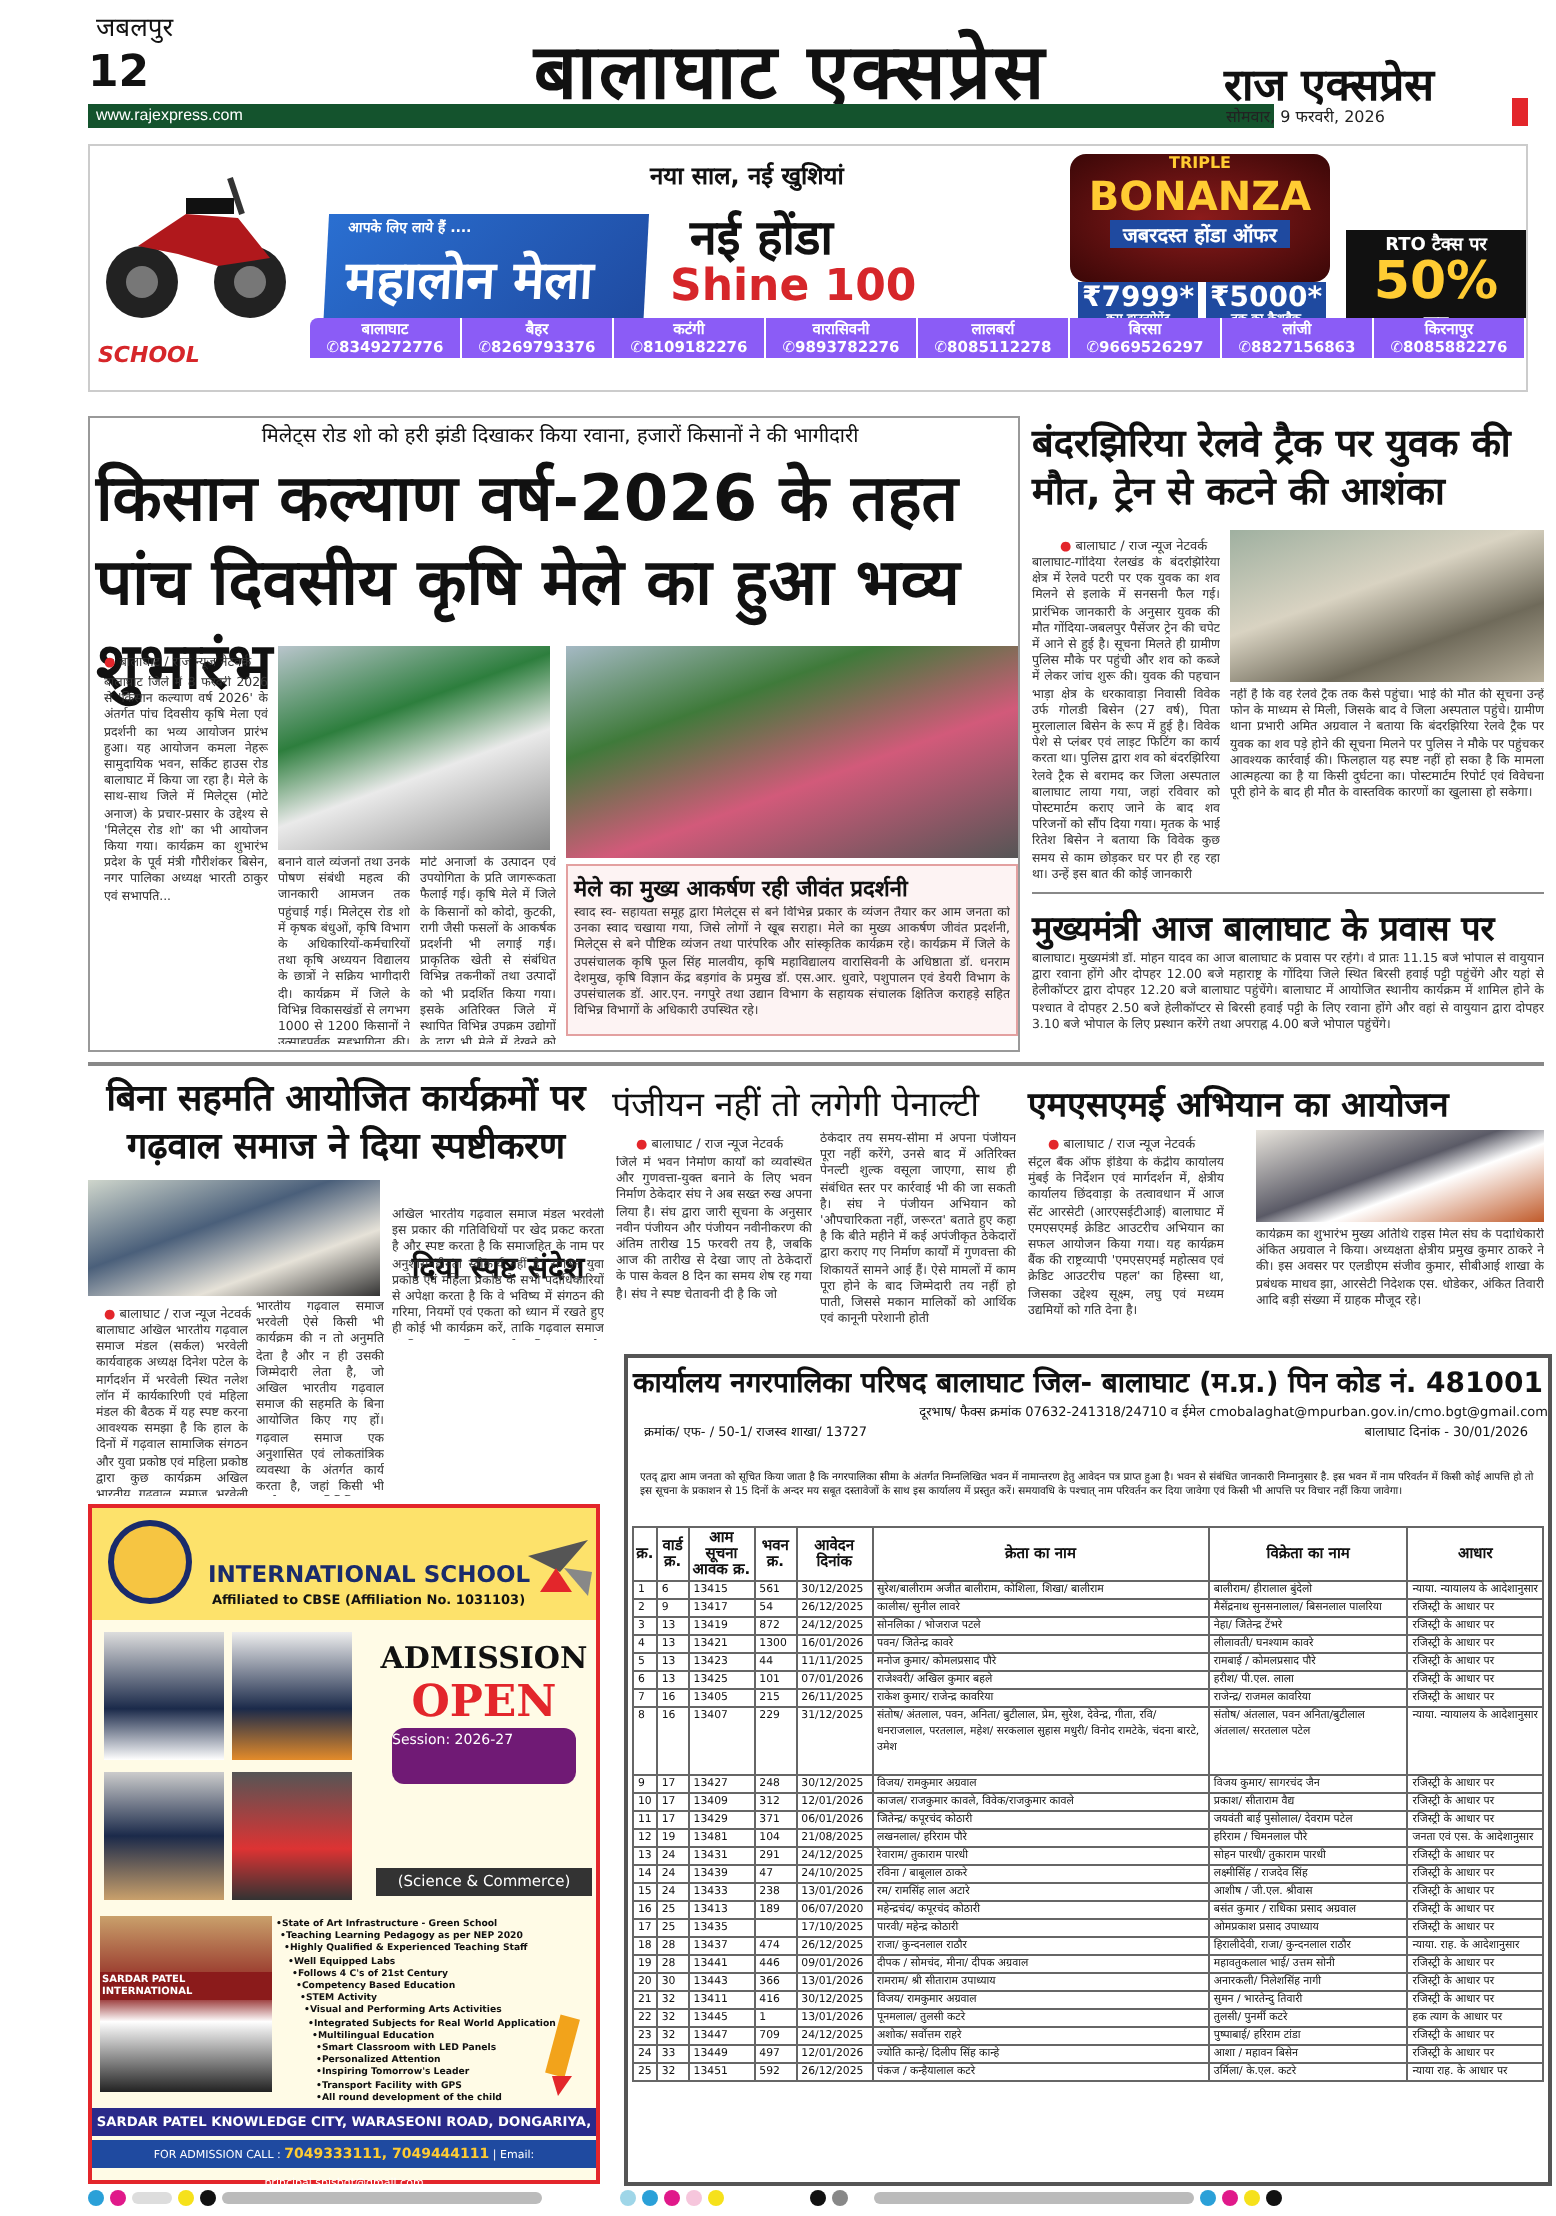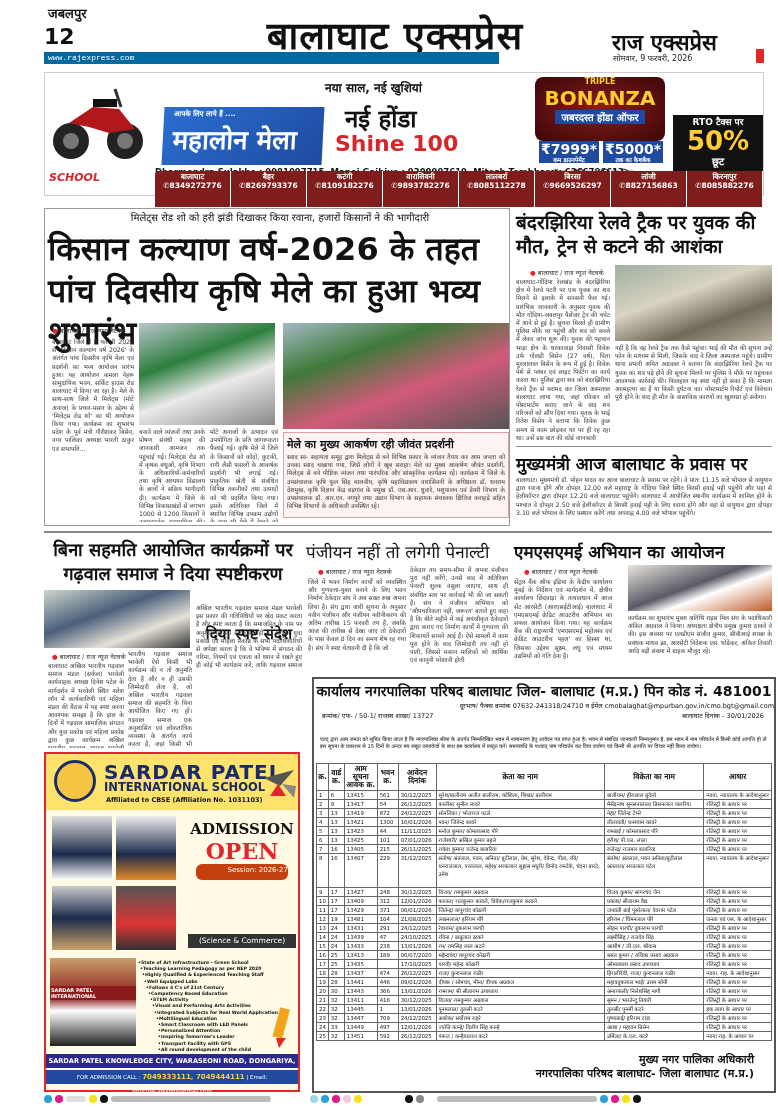--- a/index.html
+++ b/index.html
@@ -1,22 +1,22 @@
 <!DOCTYPE html>
 <html><head>
 <meta charset="utf-8">
 <style>
 *{box-sizing:border-box;margin:0;padding:0}
 body{width:778px;height:1108px;background:#fff;font-family:"DejaVu Sans",sans-serif;color:#111;position:relative;overflow:hidden}
 .abs{position:absolute}
-.mast-left-city{left:48px;top:4px;font-size:13px;font-weight:bold}
+.mast-left-city{left:48px;top:4px;font-size:13px;font-weight:normal}
 .mast-page{left:44px;top:24px;font-size:22px;font-weight:bold}
 .mast-title{left:230px;top:8px;width:330px;text-align:center;font-size:38px;font-weight:bold;letter-spacing:1px}
 .mast-brand{left:612px;top:26px;font-size:22px;font-weight:bold}
-.redbar{left:44px;top:52px;width:455px;height:12px;background:#0369a1;color:#fff;font-size:8px;font-family:Liberation Mono, monospace;line-height:12px;padding-left:4px}
+.redbar{left:44px;top:52px;width:593px;height:12px;background:#14532d;color:#fff;font-size:8px;font-family:Liberation Sans, sans-serif;line-height:12px;padding-left:4px}
 .date{left:613px;top:52px;font-size:8px;color:#222}
 .redblock{left:756px;top:49px;width:8px;height:14px;background:#e3262b}
 .ad{left:44px;top:72px;width:720px;height:124px;border:1px solid #ccc;background:#fff}
 .bike{left:4px;top:4px;width:96px;height:86px}
 .ad-h1{left:110px;top:6px;font-size:19px;color:#d6262a;font-weight:bold}
 .ad-mahalon{left:118px;top:34px;width:160px;height:58px;background:linear-gradient(135deg,#2a6fd1,#1f4aa0);color:#fff;font-size:26px;font-weight:bold;padding:14px 6px 0 10px;transform:skewX(-3deg)}
 .ad-mahalon small{position:absolute;left:10px;top:2px;font-size:7px}
 .ad-newyear{left:280px;top:6px;font-size:12px;font-weight:bold}
 .ad-newhonda{left:300px;top:28px;font-size:24px;font-weight:bold}
 .ad-shine{left:290px;top:58px;font-size:22px;font-weight:bold;color:#d6262a}
@@ -25,21 +25,21 @@
 .bonanza .b1{font-size:8px}
 .bonanza .b2{font-size:20px}
 .bonanza .b3{font-size:10px;color:#fff;background:#1f4aa0;margin:0 20px}
 .offer-box{top:68px;width:60px;height:22px;background:#1f4aa0;color:#fff;font-size:14px;font-weight:bold;text-align:center;line-height:16px}
 .offer-box small{display:block;font-size:6px;line-height:6px}
 .offer-note{left:505px;top:94px;font-size:8px;font-weight:bold}
 .rto{left:628px;top:42px;width:90px;height:58px;background:#111;color:#fff;text-align:center;font-weight:bold}
 .rto .r1{font-size:9px}
 .rto .r2{font-size:26px;color:#ffcc33;line-height:26px}
 .rto .r3{font-size:10px}
-.city-bar{left:110px;top:98px;width:608px;height:36px;background:#7f1d1d;display:flex;border-radius:4px 0 0 0}
+.city-bar{left:110px;top:86px;width:608px;height:20px;background:#8b5cf6;display:flex;border-radius:4px 0 0 0}
 .city{flex:1;color:#fff;text-align:center;font-size:7.5px;font-weight:bold;border-right:1px solid #fff;line-height:9px;padding-top:1px}
 .amazing{left:4px;top:98px;color:#d6262a;font-size:11px;font-weight:bold;font-style:italic}
 .box{border:1px solid #999}
 .kicker{left:70px;top:210px;width:420px;text-align:center;font-size:10px;}
 .headline{left:48px;top:228px;width:460px;font-size:32px;font-weight:bold;line-height:42px}
 .byline{font-size:6.5px;color:#333}
 .byline:before{content:"\25CF  ";color:#e3262b}
 .bodytxt{font-size:6.2px;line-height:8.2px;color:#333;text-align:justify}
 .photo{background:linear-gradient(160deg,#8fa7b8,#5c7a5c 40%,#c9c3b0 70%,#7a6f5c)}
 .photo-flags{background:linear-gradient(160deg,#b9c5cc 0,#2d7e3d 35%,#eaeaea 60%,#888 100%)}
@@ -60,21 +60,21 @@
 table.nt tr.tall td{height:34px;vertical-align:top;white-space:normal}
 .sign{right:20px;top:374px;text-align:right;font-size:11px;font-weight:bold;line-height:14px}
 .school{left:44px;top:752px;width:256px;height:340px;border:2px solid #e3262b;background:#fffbe6}
 .sch-head{left:0;top:0;width:100%;height:56px;background:#fde26b}
 .sch-logo{left:8px;top:6px;width:42px;height:42px;border-radius:50%;border:3px solid #1a2b6b;background:#f6c542}
 .sch-name1{left:58px;top:6px;font-size:20px;font-weight:bold;color:#1a2b6b;letter-spacing:1px}
 .sch-name2{left:58px;top:26px;font-size:11.5px;font-weight:bold;color:#1a2b6b}
 .sch-aff{left:60px;top:42px;font-size:6.5px;font-weight:bold}
 .sch-adm{left:140px;top:66px;width:112px;text-align:center;font-size:15px;font-weight:bold;font-family:"DejaVu Serif",serif}
 .sch-open{left:140px;top:84px;width:112px;text-align:center;font-size:22px;font-weight:bold;color:#e3262b;font-family:"DejaVu Serif",serif}
-.sch-session{left:150px;top:110px;width:92px;height:16px;background:#c2410c;color:#fff;font-size:7px;text-align:right;line-height:12px;border-radius:6px}
+.sch-session{left:150px;top:110px;width:92px;height:28px;background:#701a75;color:#fff;font-size:7px;text-align:left;line-height:12px;border-radius:6px}
 .sch-nursery{left:138px;top:124px;width:116px;text-align:center;font-size:24px;font-weight:bold;color:#1f2f8a;line-height:27px}
 .sch-sci{left:142px;top:180px;width:108px;height:14px;background:#333;color:#fff;font-size:7.5px;text-align:center;line-height:14px}
 .sch-feats{left:92px;top:206px;width:160px;font-size:4.6px;font-weight:bold;line-height:6.2px}
 .sch-feats div:before{content:"\2022 "}
 .sch-building{left:4px;top:204px;width:86px;height:88px;background:linear-gradient(#c9a06b,#8b1b1b 45%,#fff 60%,#222)}
 .sch-addr{left:0;top:300px;width:100%;height:14px;background:#2a2a8a;color:#fff;font-size:6.6px;font-weight:bold;text-align:center;line-height:14px}
 .sch-call{left:0;top:316px;width:100%;height:14px;background:#1f4aa0;color:#fff;font-size:5.5px;text-align:center;line-height:14px}
 .sch-call b{color:#ffcc33;font-size:7px}
 .regmarks{top:1094px;height:10px;display:flex;align-items:center;gap:3px}
 .dot{width:8px;height:8px;border-radius:50%}
@@ -475,30 +475,25 @@
           <td>32</td>
           <td>13451</td>
           <td>592</td>
           <td>26/12/2025</td>
           <td>पंकज / कन्हैयालाल कटरे</td>
           <td>उर्मिला/ के.एल. कटरे</td>
           <td>न्याया राह. के आधार पर</td>
         </tr>
       </tbody>
   </table>
-  <div class="abs sign">
-    <div>मुख्य नगर पालिका अधिकारी</div>
-    <div>नगरपालिका परिषद बालाघाट- जिला बालाघाट (म.प्र.)</div>
-  </div>
 </div>
 
 <div class="abs school">
   <div class="abs sch-head"></div>
   <div class="abs sch-logo"></div>
-  <div class="abs sch-name1">SARDAR PATEL</div>
   <div class="abs sch-name2">INTERNATIONAL SCHOOL</div>
   <div class="abs sch-aff">Affiliated to CBSE (Affiliation No. 1031103)</div>
   <svg class="abs" style="left:214px;top:14px;width:36px;height:32px" viewBox="0 0 36 32">
     <polygon points="4,10 34,2 20,18" fill="#555"></polygon>
       <polygon points="10,28 18,16 26,28" fill="#e3262b"></polygon>
       <polygon points="22,16 34,30 36,18" fill="#888"></polygon>
   </svg>
   <div class="abs photo" style="left:6px;top:62px;width:60px;height:64px;background:linear-gradient(#ddd,#1b2a4a 60%,#fff)"></div>
   <div class="abs photo" style="left:70px;top:62px;width:60px;height:64px;background:linear-gradient(#eee,#1b2a4a 60%,#e38b2a)"></div>
   <div class="abs photo" style="left:6px;top:132px;width:60px;height:64px;background:linear-gradient(#ccc,#1b2a4a 50%,#c9a06b)"></div>

